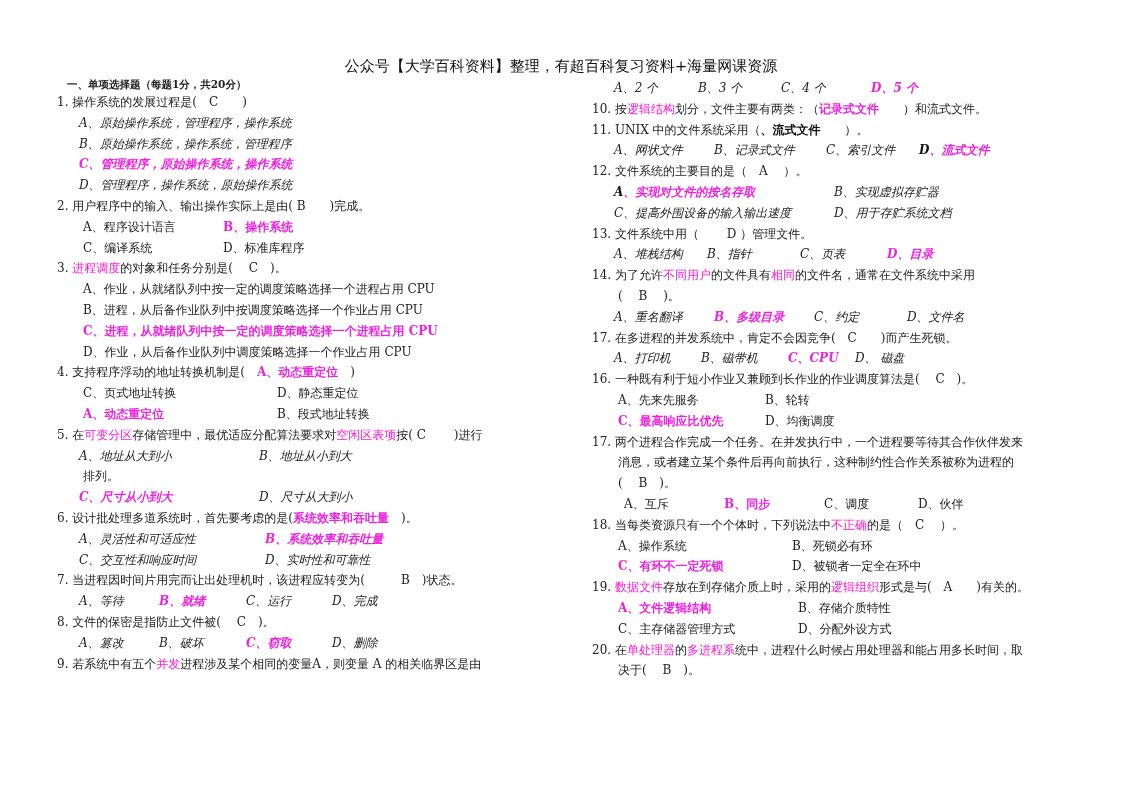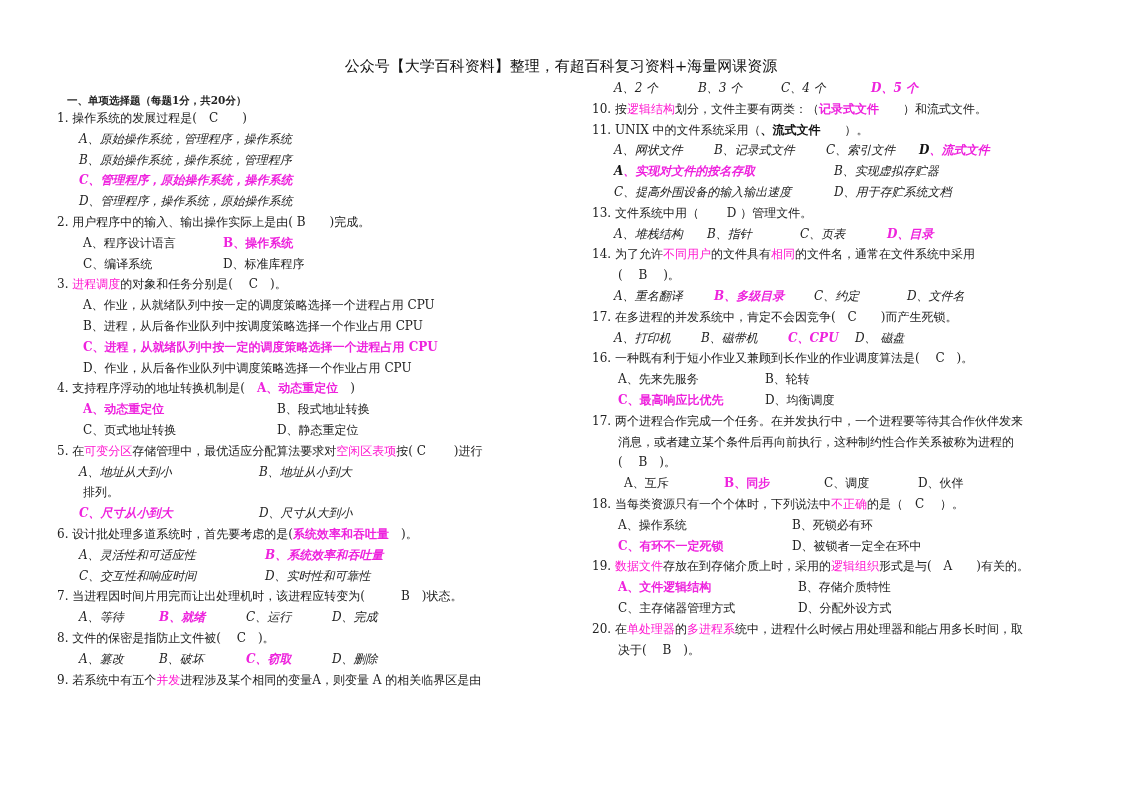--- a/index.html
+++ b/index.html
@@ -1,20 +1,20 @@
 <!DOCTYPE html>
 <html><head>
 <meta charset="utf-8">
 <style>
   html, body { margin: 0; padding: 0; background: #ffffff; }
   body { width: 1122px; height: 793px; position: relative; overflow: hidden;
          font-family: "DejaVu Serif", "Liberation Serif", serif; color: #222; }
   .title { position: absolute; top: 57px; left: 0; width: 1122px; text-align: center;
            font-size: 15px; color: #111; }
-  .col { position: absolute; top: 92px; }
+  .col { position: absolute; top: 76px; }
   .col.left { left: 57px; width: 480px; }
   .col.right { left: 592px; width: 480px; top: 80px; }
   .line { height: 20.8px; line-height: 20.8px; font-size: 12px; white-space: nowrap; position: relative; }
   .section { font-weight: bold; font-size: 10.5px; padding-left: 10px; height: 16px; line-height: 16px; }
   .ind1 { padding-left: 22px; font-style: italic; }
   .ind2 { padding-left: 26px; }
   .hl { color: #ff19d0; }
   .hlb { color: #ee22dd; font-weight: bold; }
   .bold { font-weight: bold; color: #111; }
   .opt { display: inline-block; }
@@ -37,22 +37,22 @@
   <div class="line ind2"><span class="opt" style="width:140px">A、程序设计语言</span><span class="opt hlb">B、操作系统</span></div>
   <div class="line ind2"><span class="opt" style="width:140px">C、编译系统</span><span class="opt">D、标准库程序</span></div>
 
   <div class="line"><span>3. </span><span class="hl">进程调度</span><span>的对象和任务分别是(　 C　)。</span></div>
   <div class="line ind2">A、作业，从就绪队列中按一定的调度策略选择一个进程占用 CPU</div>
   <div class="line ind2">B、进程，从后备作业队列中按调度策略选择一个作业占用 CPU</div>
   <div class="line ind2 hlb">C、进程，从就绪队列中按一定的调度策略选择一个进程占用 CPU</div>
   <div class="line ind2">D、作业，从后备作业队列中调度策略选择一个作业占用 CPU</div>
 
   <div class="line"><span>4. 支持程序浮动的地址转换机制是(　</span><span class="hlb">A、动态重定位</span><span>　)</span></div>
+  <div class="line ind2"><span class="opt" style="width:194px">C、页式地址转换</span><span class="opt">D、静态重定位</span></div>
   <div class="line ind2"><span class="opt hlb" style="width:194px">A、动态重定位</span><span class="opt">B、段式地址转换</span></div>
-  <div class="line ind2"><span class="opt" style="width:194px">C、页式地址转换</span><span class="opt">D、静态重定位</span></div>
 
   <div class="line"><span>5. 在</span><span class="hl">可变分区</span><span>存储管理中，最优适应分配算法要求对</span><span class="hl">空闲区表项</span><span>按( C　　 )进行</span></div>
   <div class="line ind1"><span class="opt" style="width:180px">A、地址从大到小</span><span class="opt">B、地址从小到大</span></div>
   <div class="line ind2">排列。</div>
   <div class="line ind1"><span class="opt hlb" style="width:180px">C、尺寸从小到大</span><span class="opt">D、尺寸从大到小</span></div>
 
   <div class="line"><span>6. 设计批处理多道系统时，首先要考虑的是(</span><span class="hlb">系统效率和吞吐量</span><span>　)。</span></div>
   <div class="line ind1"><span class="opt" style="width:186px">A、灵活性和可适应性</span><span class="opt hlb">B、系统效率和吞吐量</span></div>
   <div class="line ind1"><span class="opt" style="width:186px">C、交互性和响应时间</span><span class="opt">D、实时性和可靠性</span></div>
 
@@ -66,20 +66,21 @@
 </div>
 
 <div class="col right" style="top:78px">
   <div class="line ind1"><span class="opt" style="width:84px">A、2 个</span><span class="opt" style="width:83px">B、3 个</span><span class="opt" style="width:90px">C、4 个</span><span class="opt hlb">D、5 个</span></div>
 
   <div class="line"><span>10. 按</span><span class="hl">逻辑结构</span><span>划分，文件主要有两类：（</span><span class="hlb">记录式文件</span><span>　　）和流式文件。</span></div>
 
   <div class="line"><span>11. UNIX 中的文件系统采用（</span><span class="bold">、流式文件</span><span>　　）。</span></div>
   <div class="line ind1"><span class="opt" style="width:100px">A、网状文件</span><span class="opt" style="width:112px">B、记录式文件</span><span class="opt" style="width:93px">C、索引文件</span><span class="opt"><span class="bold">D</span><span class="hlb">、流式文件</span></span></div>
 
+  <div class="line">12. 文件系统的主要目的是（　A　 ）。</div>
   <div class="line ind1"><span class="opt" style="width:220px"><span class="bold">A</span><span class="hlb">、实现对文件的按名存取</span></span><span class="opt">B、实现虚拟存贮器</span></div>
   <div class="line ind1"><span class="opt" style="width:220px">C、提高外围设备的输入输出速度</span><span class="opt">D、用于存贮系统文档</span></div>
 
   <div class="line">13. 文件系统中用（　　 D ）管理文件。</div>
   <div class="line ind1"><span class="opt" style="width:93px">A、堆栈结构</span><span class="opt" style="width:93px">B、指针</span><span class="opt" style="width:87px">C、页表</span><span class="opt hlb">D、目录</span></div>
 
   <div class="line"><span>14. 为了允许</span><span class="hl">不同用户</span><span>的文件具有</span><span class="hl">相同</span><span>的文件名，通常在文件系统中采用</span></div>
   <div class="line ind2">(　 B　 )。</div>
   <div class="line ind1"><span class="opt" style="width:100px">A、重名翻译</span><span class="opt hlb" style="width:100px">B、多级目录</span><span class="opt" style="width:93px">C、约定</span><span class="opt">D、文件名</span></div>
 

